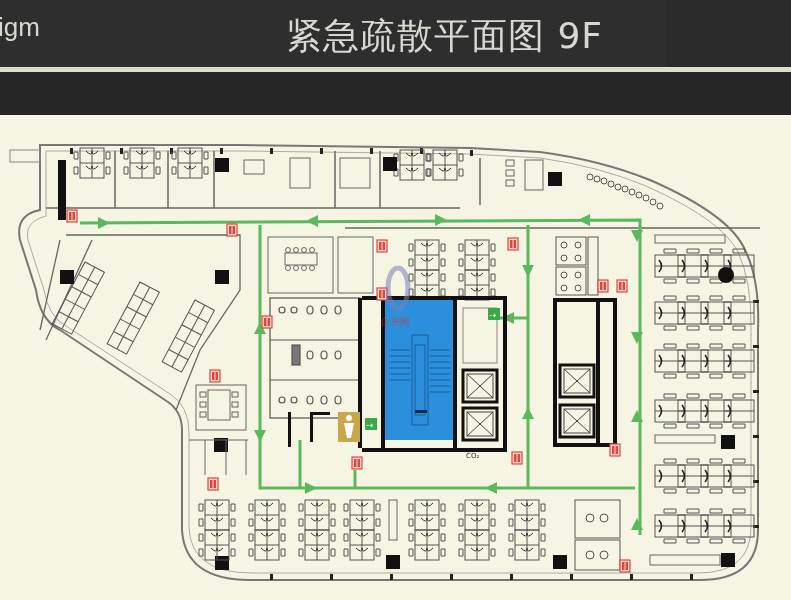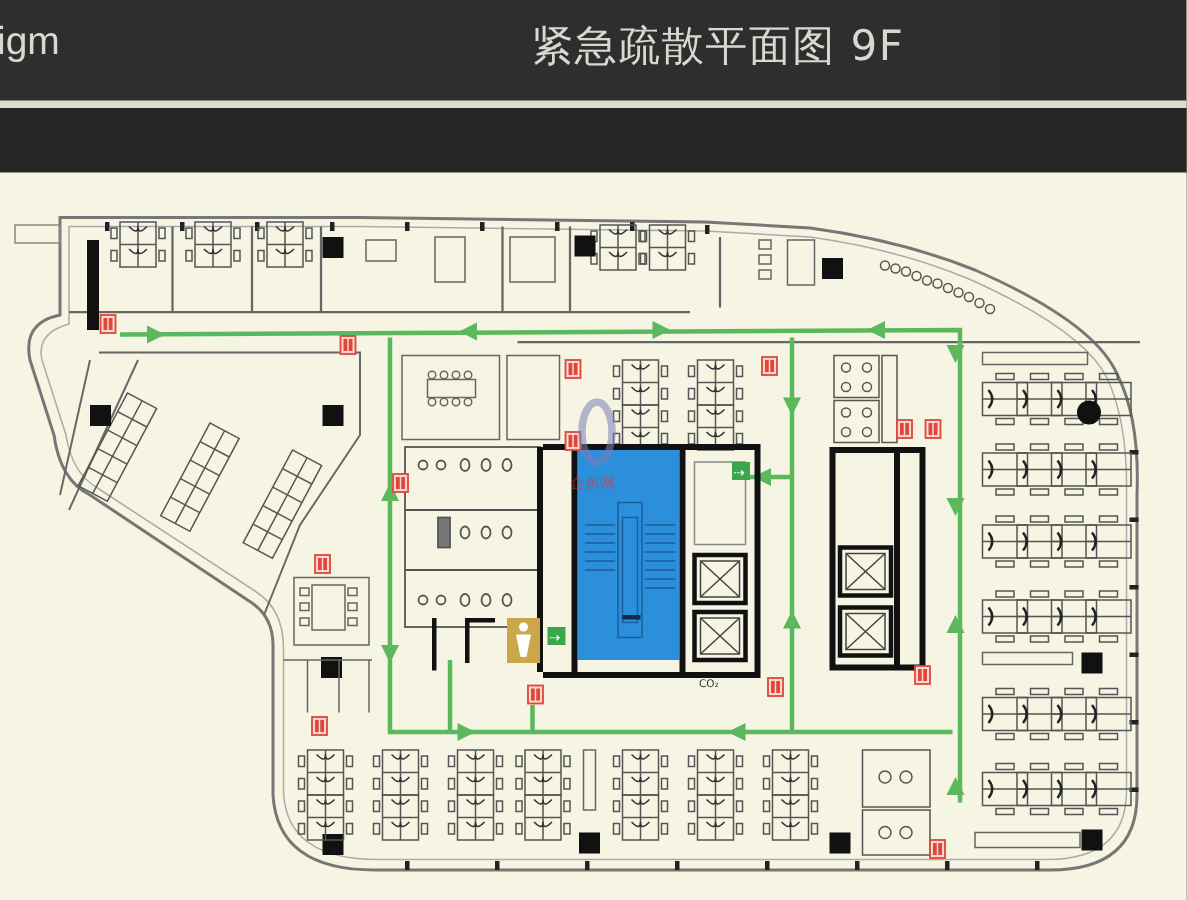--- a/index.html
+++ b/index.html
@@ -1,20 +1,20 @@
 <!DOCTYPE html>
 <html><head>
 <meta charset="utf-8">
 <style>
   html, body { margin:0; padding:0; }
   body { width:791px; height:600px; overflow:hidden; background:#2b2b2b; font-family:"DejaVu Sans", sans-serif; }
   .sign { position:relative; width:791px; height:600px; }
   .header { position:absolute; left:0; top:0; width:667px; height:68px; background:#2e2e2e; }
   .brand { position:absolute; left:-2px; top:12px; color:#d8d8d0; font-size:26px; font-family:"Liberation Sans", sans-serif; }
-  .title { position:absolute; right:64px; top:12px; color:#d8d8d0; font-size:28px; letter-spacing:1px; font-family:"DejaVu Sans", sans-serif; }
+  .title { position:absolute; right:64px; top:12px; color:#d8d8d0; font-size:36px; letter-spacing:1px; font-family:"DejaVu Sans", sans-serif; }
   .rule { position:absolute; left:0; top:67px; width:791px; height:5px; background:#dcdccf; }
   .band { position:absolute; left:0; top:72px; width:791px; height:44px; background:#262626; }
   .plan { position:absolute; left:0; top:115px; width:791px; height:485px; background:#f6f5e3; }
   svg { position:absolute; left:0; top:0; }
 </style>
 </head>
 <body>
 
 <div class="sign">
   <div class="header">

